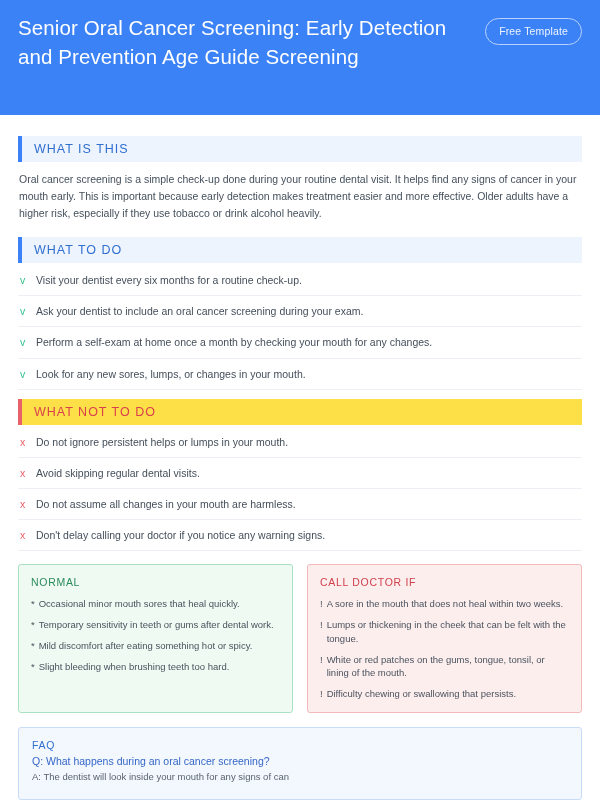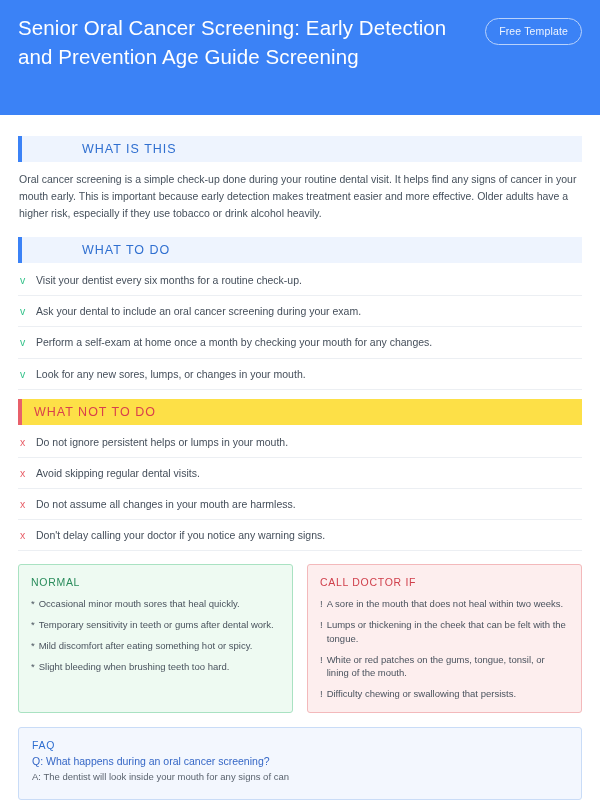--- a/index.html
+++ b/index.html
@@ -72,21 +72,21 @@
     padding-left: 0;
   }
   .band-bar { width: 4px; align-self: stretch; flex: none; }
   .band-label {
     font-size: 12.5px;
     letter-spacing: 1.0px;
     padding-left: 12px;
   }
   .band.blue  { background: #eef4fe; }
   .band.blue  .band-bar { background: #3b82f6; }
-  .band.blue  .band-label { color: #2f6fd0; margin-left: 48px; }
+  .band.blue  .band-label { color: #2f6fd0; }
   .band.red   { background: #fde047; }
   .band.red   .band-bar { background: #e8606a; }
   .band.red   .band-label { color: #d9404c; }
 
   .intro {
     font-size: 10.5px;
     line-height: 1.62;
     color: #45505c;
     padding: 9px 1px 6px 1px;
     text-align: left;
@@ -192,21 +192,21 @@
       <div class="band-bar"></div>
       <div class="band-label">WHAT TO DO</div>
     </div>
     <div class="tlist">
       <div class="trow">
         <span class="mark ok">v</span>
         <span>Visit your dentist every six months for a routine check-up.</span>
       </div>
       <div class="trow">
         <span class="mark ok">v</span>
-        <span>Ask your dental to include an oral cancer screening during your exam.</span>
+        <span>Ask your dentist to include an oral cancer screening during your exam.</span>
       </div>
       <div class="trow">
         <span class="mark ok">v</span>
         <span>Perform a self-exam at home once a month by checking your mouth for any changes.</span>
       </div>
       <div class="trow">
         <span class="mark ok">v</span>
         <span>Look for any new sores, lumps, or changes in your mouth.</span>
       </div>
     </div>

